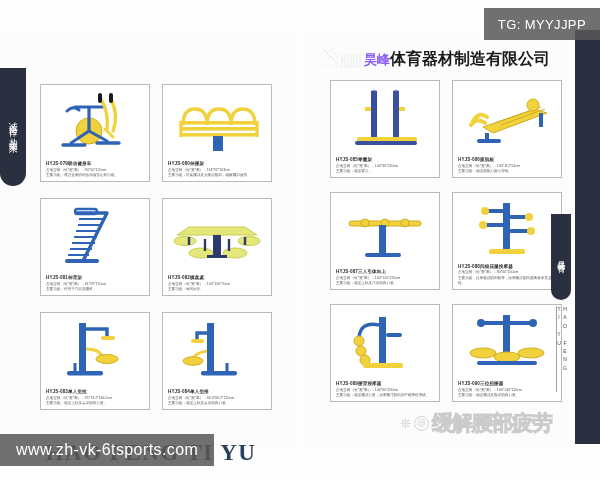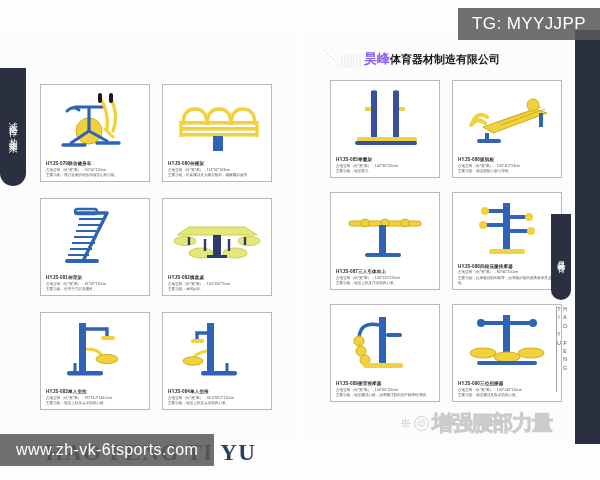--- a/index.html
+++ b/index.html
@@ -75,21 +75,21 @@
     width: 262px; height: 26px;
     display: flex; align-items: center;
   }
   #brand-deco {
     width: 42px; height: 22px; position: relative; flex: none;
     opacity: .5;
   }
   #brand-deco svg { display: block; }
   #brand-name { font-size: 13px; font-weight: bold; letter-spacing: 0px; }
   #brand-cn { color: #8b5cf6; }
-  #brand-rest { color: #1a1a1a; font-size: 11px; font-weight: bold; }
+  #brand-rest { color: #1a1a1a; font-size: 16px; font-weight: bold; }
 
   
   .card {
     position: absolute;
     background: #ffffff;
     border: 1px solid #b9b9b9;
     display: flex; flex-direction: column;
   }
   .card-img {
     flex: 1; position: relative;
@@ -128,21 +128,21 @@
     font-weight: bold; font-size: 23px; color: #27425e;
     letter-spacing: 1.5px;
   }
 
   
   .wm {
     position: absolute;
     background: rgba(88,88,88,.86);
     color: #ffffff;
     display: flex; align-items: center;
-    font-size: 17px; letter-spacing: .4px;
+    font-size: 13px; letter-spacing: .4px;
   }
   #wm-tg  { right: 0; top: 8px; height: 32px; padding: 0 14px; }
   #wm-url { left: 0; bottom: 14px; height: 32px; padding: 0 16px; font-size: 16px; }
 
   #wm-big {
     position: absolute; left: 400px; top: 400px;
     width: 200px; height: 46px;
     display: flex; align-items: center; gap: 3px;
     opacity: .30; pointer-events: none;
   }
@@ -441,19 +441,19 @@
     <div class="tab-accent"></div>
     <div class="v-text">昊峰体育</div>
   </div>
   <div class="v-pinyin">HAO FENG TI YU</div>
 
   <div id="outer-bar"></div>
 
   <div id="wm-big">
     <span class="wm-glyph">❊</span>
     <span class="wm-at">@</span>
-    <span class="wm-cn">增强腰部力量</span>
+    <span class="wm-cn">缓解腰部疲劳</span>
   </div>
 
   <div class="wm" id="wm-tg">TG: MYYJJPP</div>
   <div class="wm" id="wm-url">www.zh-vk-6tsports.com</div>
 
 </div>
 
 </body></html>

